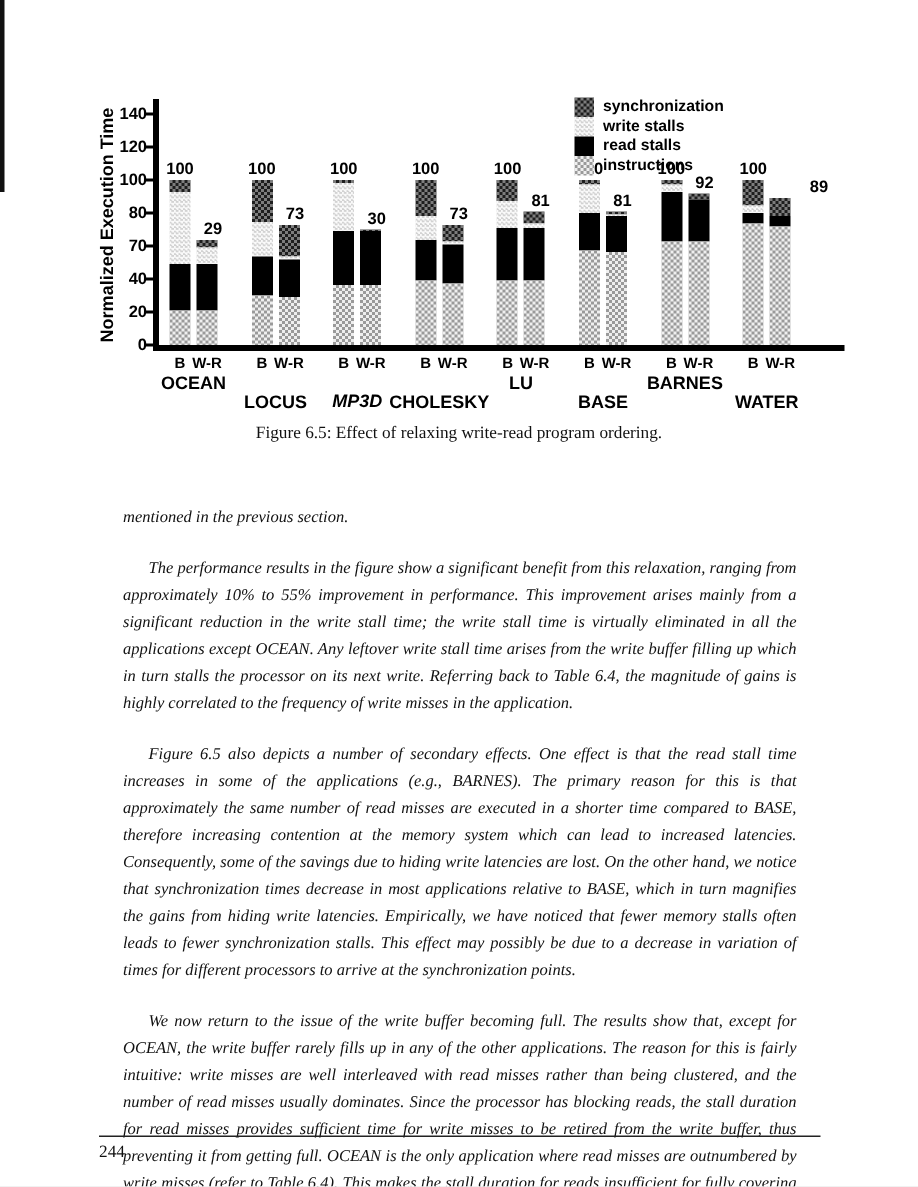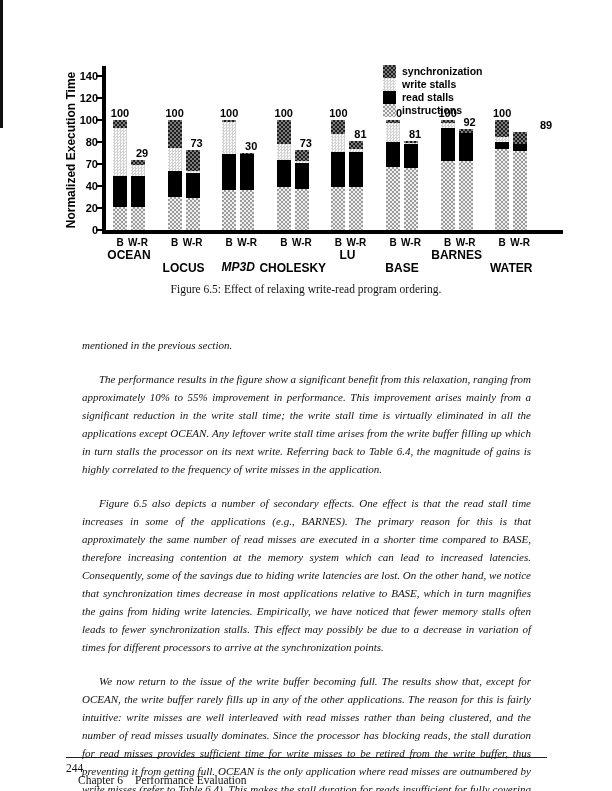--- a/index.html
+++ b/index.html
@@ -262,18 +262,15 @@
     <p class="no-indent">mentioned in the previous section.</p>
     <p>The performance results in the figure show a significant benefit from this relaxation, ranging from approximately 10% to 55% improvement in performance.  This improvement arises mainly from a significant reduction in the write stall time; the write stall time is virtually eliminated in all the applications except OCEAN. Any leftover write stall time arises from the write buffer filling up which in turn stalls the processor on its next write. Referring back to Table 6.4, the magnitude of gains is highly correlated to the frequency of write misses in the application.</p>
     <p>Figure 6.5 also depicts a number of secondary effects.  One effect is that the read stall time increases in some of the applications (e.g., BARNES). The primary reason for this is that approximately the same number of read misses are executed in a shorter time compared to BASE, therefore increasing contention at the memory system which can lead to increased latencies.  Consequently, some of the savings due to hiding write latencies are lost. On the other hand, we notice that synchronization times decrease in most applications relative to BASE, which in turn magnifies the gains from hiding write latencies.  Empirically, we have noticed that fewer memory stalls often leads to fewer synchronization stalls.  This effect may possibly be due to a decrease in variation of times for different processors to arrive at the synchronization points.</p>
     <p>We now return to the issue of the write buffer becoming full.  The results show that, except for OCEAN, the write buffer rarely fills up in any of the other applications.  The reason for this is fairly intuitive:  write misses are well interleaved with read misses rather than being clustered, and the number of read misses usually dominates.  Since the processor has blocking reads, the stall duration for read misses provides sufficient time for write misses to be retired from the write buffer, thus preventing it from getting full.  OCEAN is the only application where read misses are outnumbered by write misses (refer to Table 6.4).  This makes the stall duration for reads insufficient for fully covering the service time for the write buffer; increasing the size of the write buffer does not help in this case.  Overall, the write buffer depth of 16 in our simulated architecture seems more than sufficient for handling the clustering of writes present in the applications.</p>
     <p class="justify-last">In summary, relaxing the write-read program ordering enables an implementation to successfully hide</p>
   </div>
 
   <div class="footer-rule"></div>
   <div class="footer-row">
     <span>244</span>
-    <span class="footer-right">
-      <span>Chapter 6</span><span>Performance Evaluation</span>
-    </span>
   </div>
 
 </div>
 
 </body></html>

